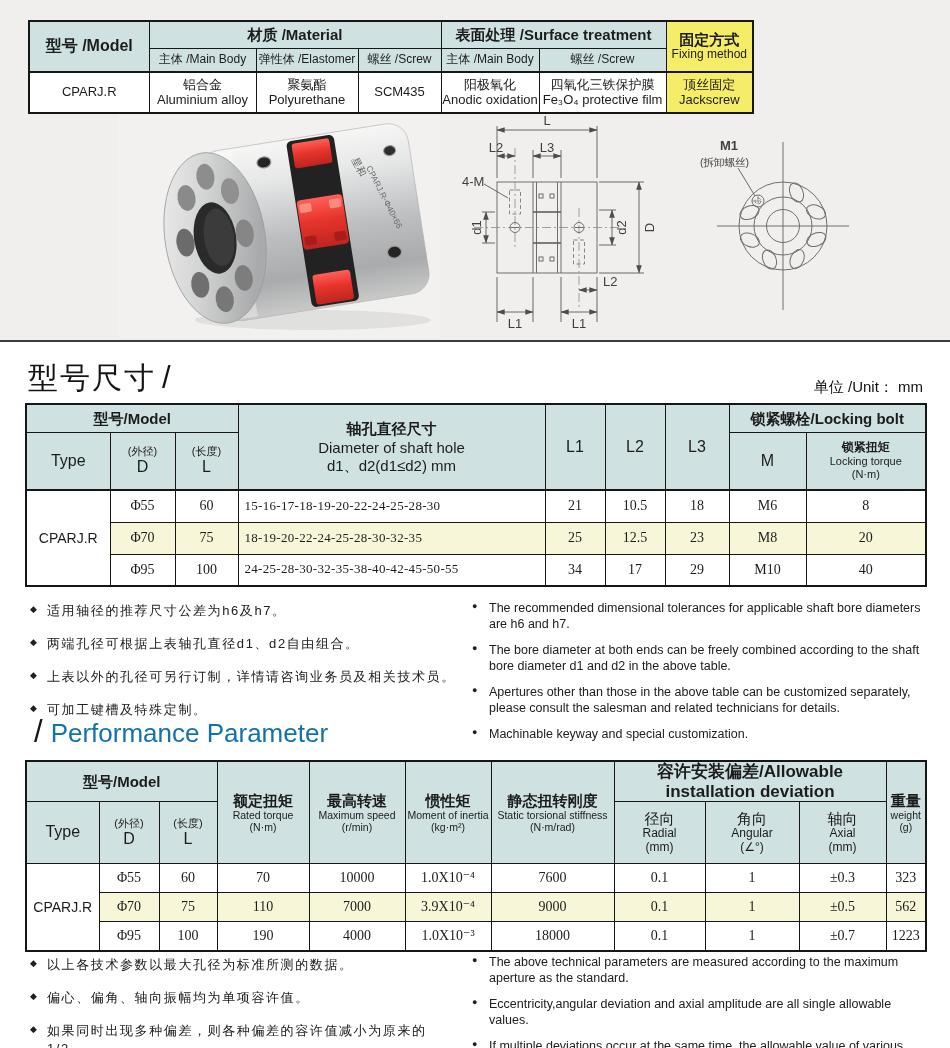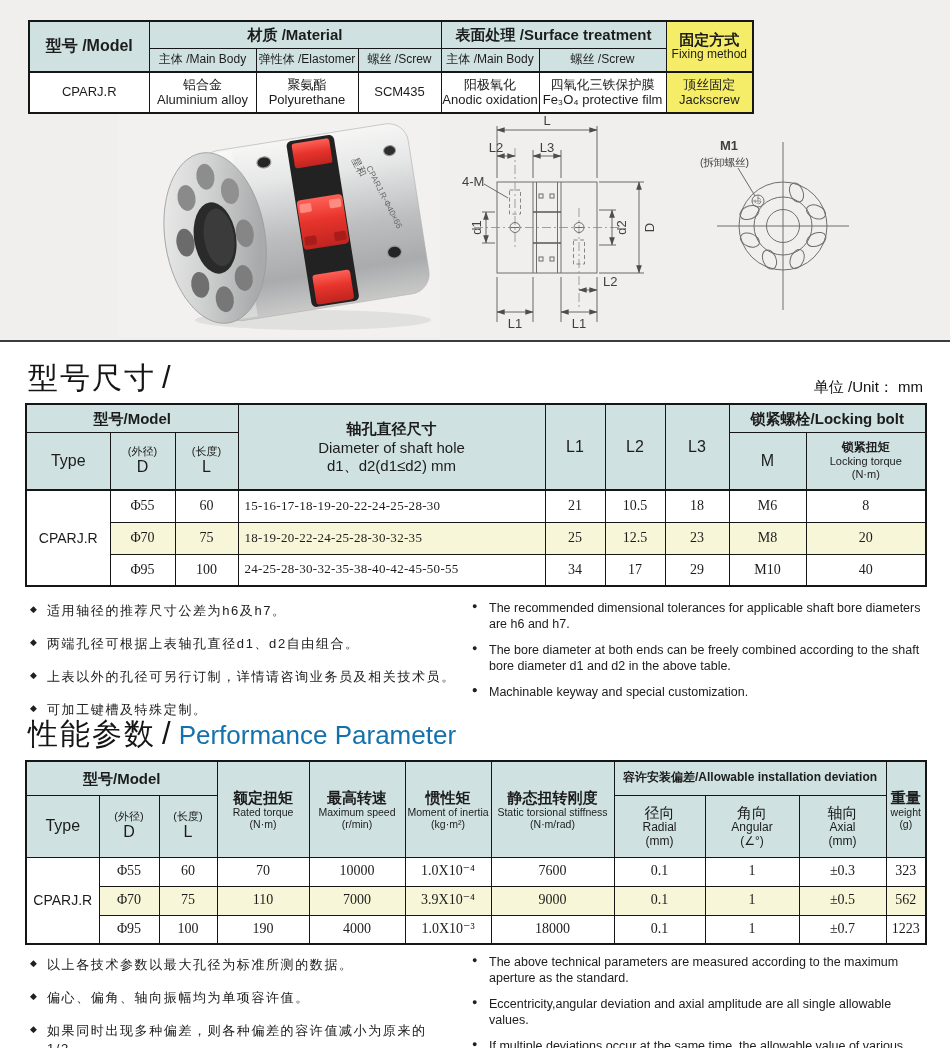--- a/index.html
+++ b/index.html
@@ -63,21 +63,21 @@
   .perf-table{position:absolute;left:25px;top:760px;width:900px;border:2px solid #161616;}
   .perf-table tr.h1{height:34px;}
   .perf-table tr.h2{height:62px;}
   .perf-table tr.d{height:29px;}
   .perf-table tr.h1 td,.perf-table tr.h2 td{background:#cfe2e1;}
   .perf-table tr.d td{background:#ffffff;}
   .perf-table tr.d.hl-row td{background:#f8f6d8;}
   .ph-zh{font-size:15px;font-weight:bold;display:block;}
   .ph-en{font-size:10.5px;display:block;}
   .ph-u{font-size:10.5px;display:block;}
-  .dev-g{font-size:12px;font-weight:bold;}
+  .dev-g{font-size:17px;font-weight:bold;}
 
   
   .notes{position:absolute;margin:0;padding:0;}
   .notes li{list-style:none;position:relative;padding-left:17px;}
   .notes .blt{position:absolute;left:0;top:1px;font-size:9px;}
   .notes-zh li{font-size:13px;letter-spacing:1.6px;margin-bottom:15px;color:#202020;}
   .notes-zh .blt{top:2px;}
   .notes-en li{font-size:12.5px;line-height:1.28;margin-bottom:10px;color:#202020;}
   .size-notes-zh{left:30px;top:602px;width:430px;}
   .size-notes-en{left:472px;top:600px;width:462px;}
@@ -394,26 +394,25 @@
 
   <ul class="notes notes-zh size-notes-zh">
     <li><span class="blt">◆</span><span>适用轴径的推荐尺寸公差为h6及h7。</span></li>
     <li><span class="blt">◆</span><span>两端孔径可根据上表轴孔直径d1、d2自由组合。</span></li>
     <li><span class="blt">◆</span><span>上表以外的孔径可另行订制，详情请咨询业务员及相关技术员。</span></li>
     <li><span class="blt">◆</span><span>可加工键槽及特殊定制。</span></li>
   </ul>
   <ul class="notes notes-en size-notes-en">
     <li><span class="blt">●</span><span>The recommended dimensional tolerances for applicable shaft bore diameters are h6 and h7.</span></li>
     <li><span class="blt">●</span><span>The bore diameter at both ends can be freely combined according to the shaft bore diameter d1 and d2 in the above table.</span></li>
-    <li><span class="blt">●</span></li>
+    <li><span class="blt">●</span><span>Apertures other than those in the above table can be customized separately, please consult the salesman and related technicians for details.</span></li>
     <li><span class="blt">●</span><span>Machinable keyway and special customization.</span></li>
   </ul>
 
   <div class="sec-title" style="left:28px;top:714px;">
-    <span class="zh">性能参数</span>
     <span class="sep">/</span>
     <span class="en">Performance Parameter</span>
   </div>
 
   <table class="perf-table">
     <colgroup>
         <col style="width:73px">
         <col style="width:60px">
         <col style="width:58px">
         <col style="width:92px">

